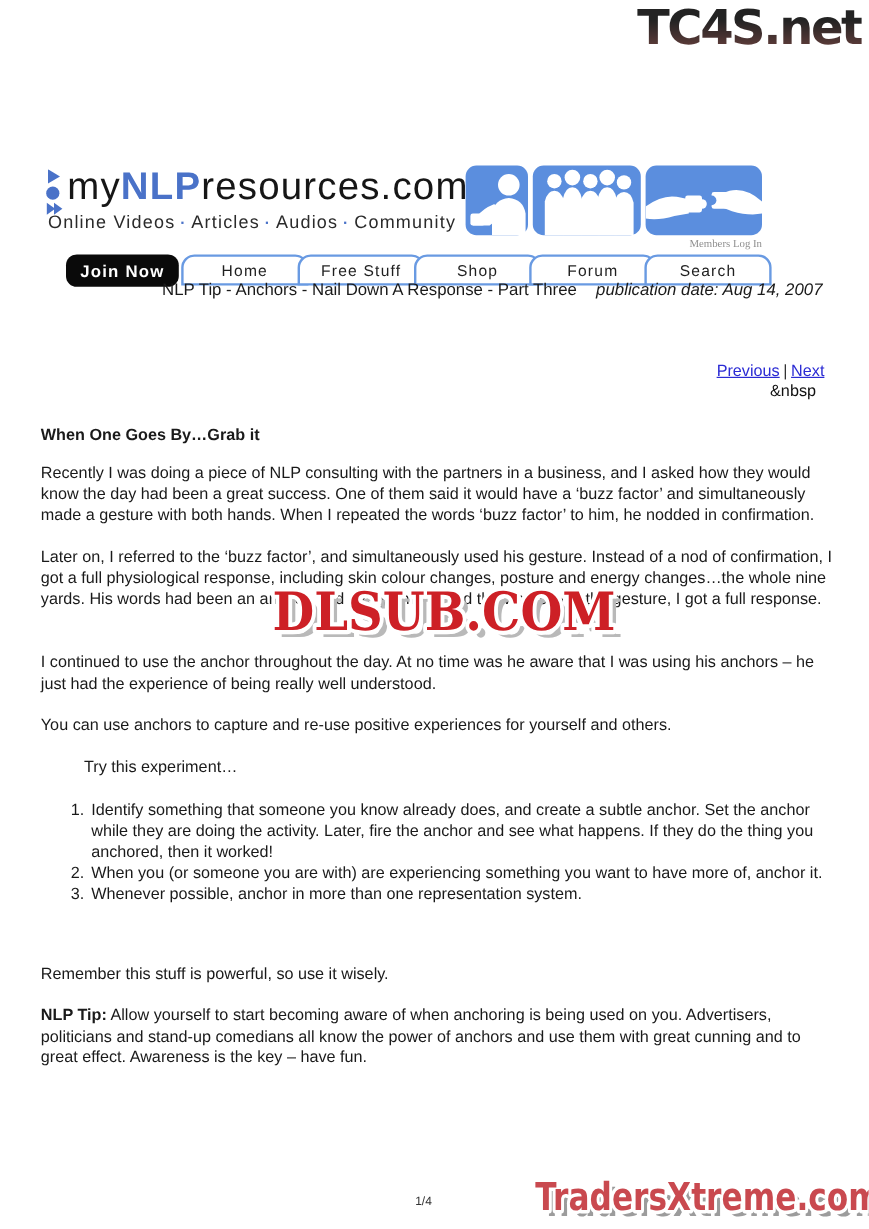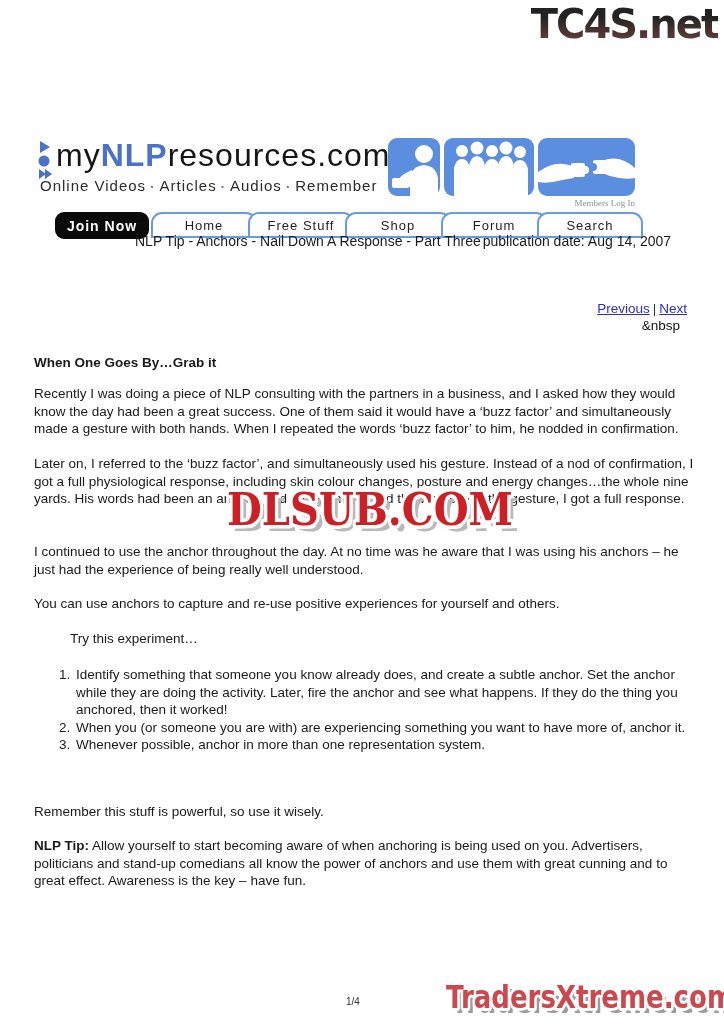--- a/index.html
+++ b/index.html
@@ -56,21 +56,21 @@
     background:#ffffff; border:2px solid #699ae2; border-radius:11px 11px 0 0;
     font-size:13px; color:#1f1f1f; letter-spacing:1px;
     display:flex; align-items:center; justify-content:center; cursor:pointer;
   }
   .tab-0 { left:151px; } .tab-1 { left:248px; } .tab-2 { left:345px; }
   .tab-3 { left:441px; } .tab-4 { left:537px; }
 
   
   .title-line { position:absolute; left:135px; top:233px; font-size:14px; white-space:nowrap; }
   .title-line .t-bold { font-weight:400; }
-  .title-line .t-date { margin-left:2px; font-weight:400; }
+  .title-line .t-date { margin-left:16px; font-weight:400;font-style:italic; }
 
   
   .pager { position:absolute; top:301px; right:37px; font-size:13.5px; text-align:right; }
   .pager a { color:#2b2bd4; text-decoration:underline; cursor:pointer; }
   .pager .sep { color:#333333; padding:0 3px; }
   .nbsp-literal { position:absolute; top:318px; right:44px; font-size:13.5px; color:#111; }
 
   
   .blk { position:absolute; left:34px; width:660px; font-size:13.5px; line-height:17.5px; color:#1a1a1a; }
   .b-heading { top:354px; font-weight:700; }
@@ -105,21 +105,21 @@
       <polygon points="2,28 9,33 2,38" fill="#4a72c8"></polygon>
       <polygon points="8,28 15,33 8,38" fill="#4a72c8"></polygon>
     </svg>
   </div>
 
   <div class="wordmark">
     <span class="lg-dark">my</span><span class="lg-blue">NLP</span><span class="lg-dark">resources.com</span>
   </div>
 
   <div class="tagline">
-    <span>Online Videos</span><span class="dot">·</span><span>Articles</span><span class="dot">·</span><span>Audios</span><span class="dot">·</span><span>Remember</span>
+    <span>Online Videos</span><span class="dot">·</span><span>Articles</span><span class="dot">·</span><span>Audios</span><span class="dot">·</span><span>Community</span>
   </div>
 
   <div class="tile tile1">
     <svg viewBox="0 0 52 58">
       <circle cx="36" cy="16" r="9" fill="#ffffff"></circle>
       <path d="M22 58 L22 40 Q24 28 36 27 Q48 28 50 40 L50 58 Z" fill="#ffffff"></path>
       <path d="M24 32 Q14 36 10 42 L6 42 L6 50 L20 50 Q26 46 28 40 Z" fill="#ffffff"></path>
       <rect x="4" y="40" width="12" height="10" rx="2" fill="#ffffff"></rect>
     </svg>
   </div>

